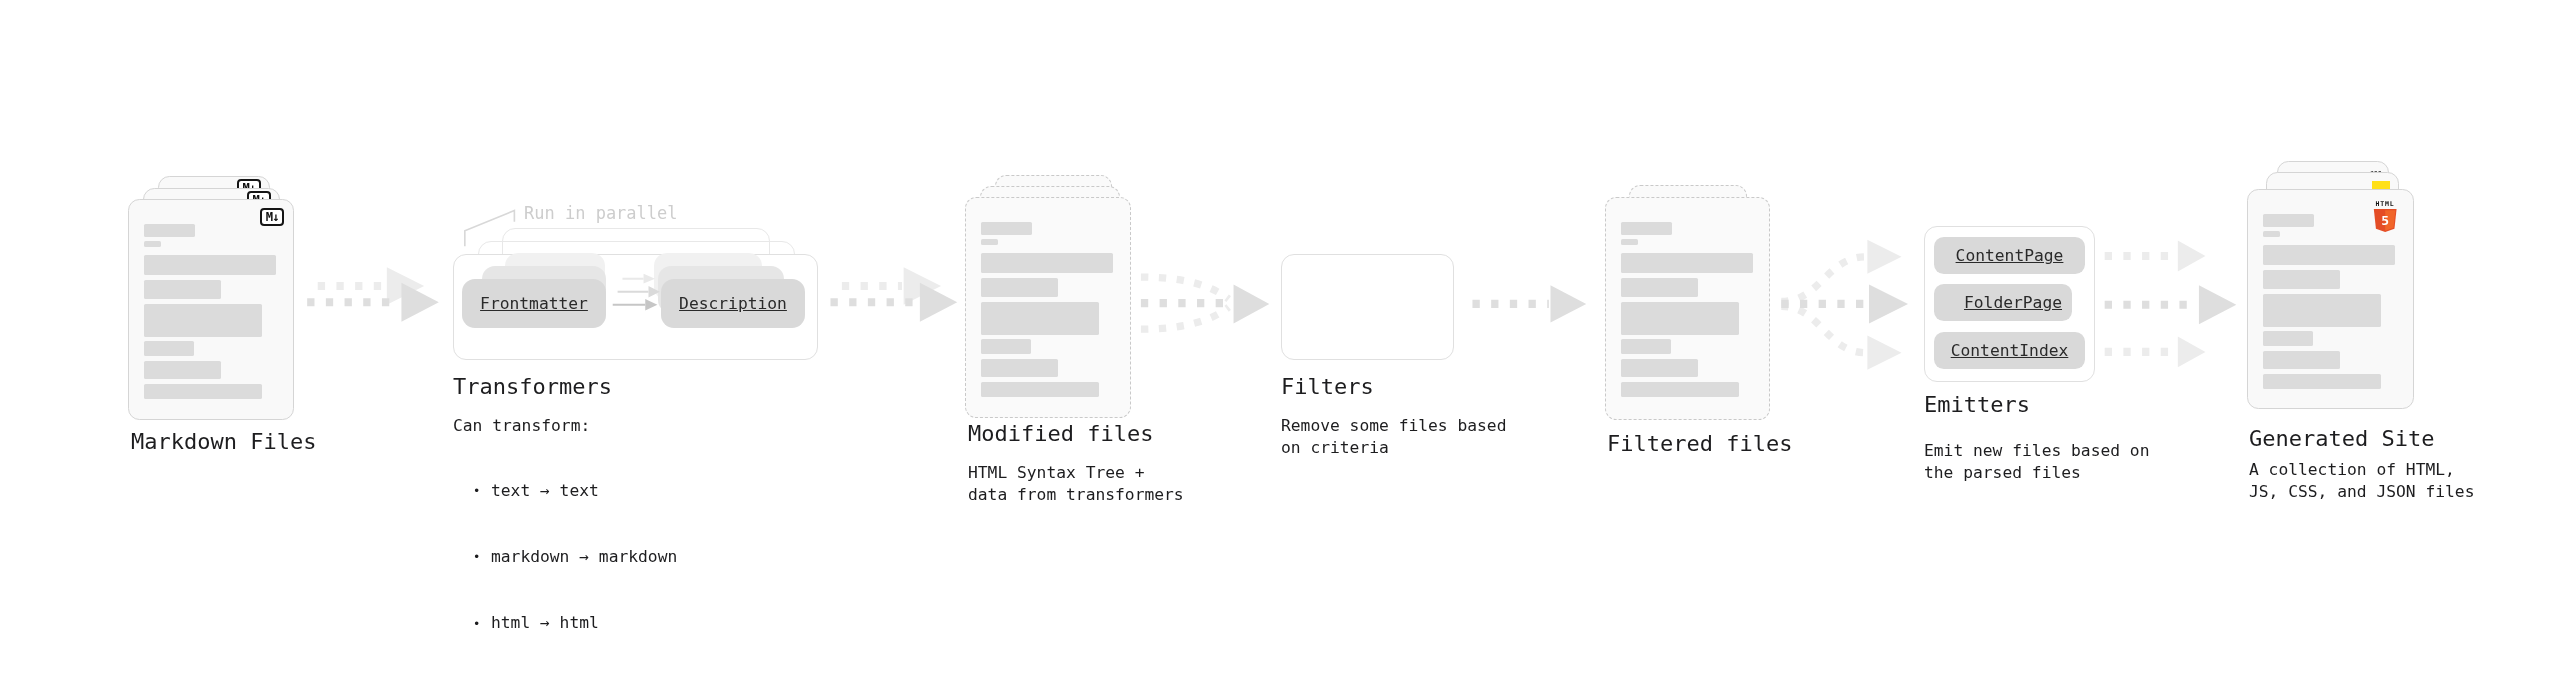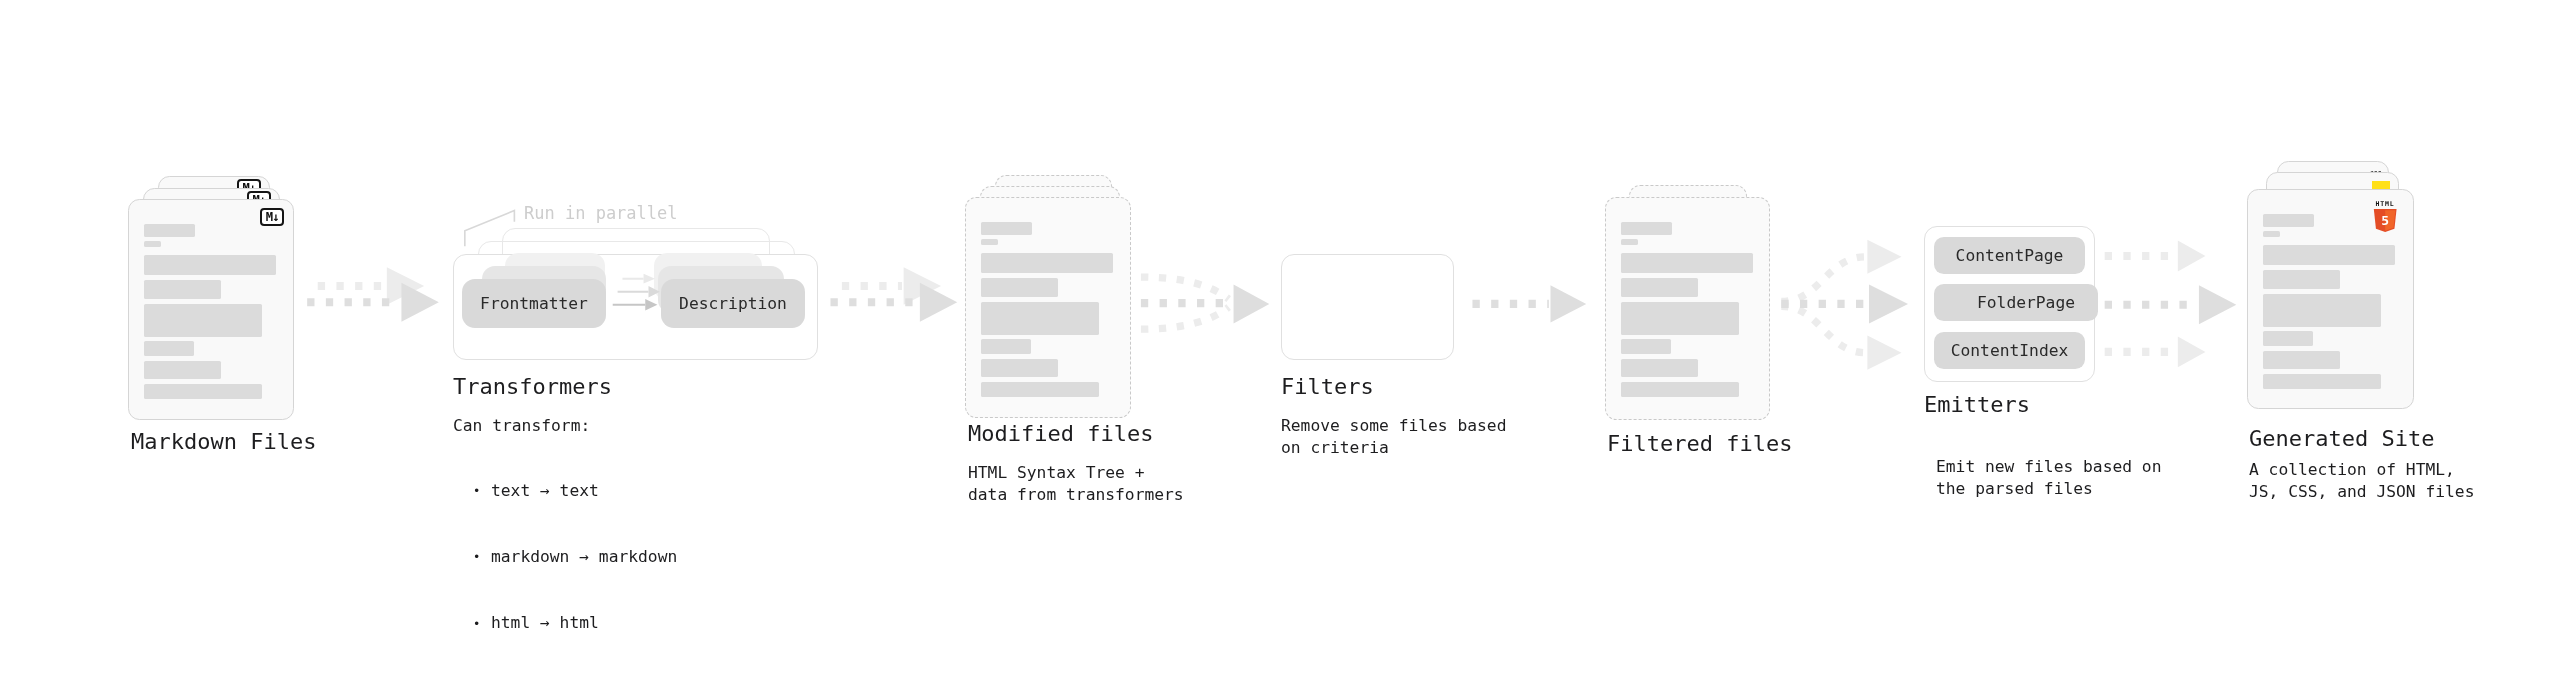--- a/index.html
+++ b/index.html
@@ -29,21 +29,21 @@
   .css-badge{position:absolute;text-align:center;}
   .css-word{font-size:6.5px;font-weight:bold;color:#111;line-height:6.5px;letter-spacing:0;}
   .css-bar{display:block;width:18px;height:2.4px;background:var(--css-blue);margin-top:0.8px;}
   .js-badge{position:absolute;width:18px;height:16.3px;background:var(--js-yellow);}
   .html5-logo{position:absolute;width:26px;text-align:center;}
   .html5-word{font-size:6.5px;font-weight:bold;color:#111;line-height:7.3px;letter-spacing:0.8px;}
   
   .frame{position:absolute;border:1.6px solid var(--box-border);border-radius:13px;background:#fff;box-sizing:border-box;}
   .frame.ghost{background:transparent;border-color:#e8e8e8;}
   .pill{position:absolute;background:var(--pill-fill);border-radius:13px;display:flex;
-        align-items:center;justify-content:center;font-size:16.3px;color:#2a2a2a;box-sizing:border-box;}
+        align-items:center;justify-content:center;font-size:16.3px;color:#2a2a2a;box-sizing:border-box;text-decoration:underline;}
   .pill.g1{background:var(--pill-ghost1);}
   .pill.g2{background:var(--pill-ghost2);}
   .epill{border-radius:9.8px;}
   
   .title{position:absolute;font-size:22px;line-height:24.4px;color:var(--text-dark);white-space:pre;}
   .sub{position:absolute;font-size:16.3px;line-height:22px;color:var(--text-dark);white-space:pre;}
   .annot{position:absolute;font-size:17px;color:var(--text-faint);white-space:pre;}
   .bullets{position:absolute;font-size:16.3px;line-height:22px;white-space:pre;}
   .bullets .row{display:block;}
   .dot{display:inline-block;width:18px;font-size:12.2px;vertical-align:0.8px;}
@@ -196,28 +196,28 @@
       <i class="bar b8"></i>
     </div>
     <div class="title" style="left:1607px;top:432px;">Filtered files</div>
   </div>
 
   <div class="grp">
     <div class="frame" style="left:1924px;top:226px;width:171px;height:156px;"></div>
     <div class="pill epill" style="left:1934px;top:237px;width:151px;height:37px;">
       <span>ContentPage</span>
     </div>
-    <div class="pill epill" style="left:1934px;top:284px;width:164px;height:37px;padding-left:20px;">
+    <div class="pill epill" style="left:1934px;top:284px;width:138px;height:37px;padding-left:20px;">
       <span>FolderPage</span>
     </div>
     <div class="pill epill" style="left:1934px;top:332px;width:151px;height:37px;">
       <span>ContentIndex</span>
     </div>
     <div class="title" style="left:1924px;top:393px;">Emitters</div>
-    <div class="sub" style="left:1924px;top:456px;margin-left:12px;"><span style="display:block">Emit new files based on</span><span style="display:block">the parsed files</span></div>
+    <div class="sub" style="left:1924px;top:440px;"><span style="display:block">Emit new files based on</span><span style="display:block">the parsed files</span></div>
   </div>
 
   <div class="grp">
     <div class="doc solid" style="left:2277px;top:161px;width:112px;height:73px;">
       <span class="css-badge" style="right:3.3px;top:2.4px;">
         <span class="css-word">CSS</span>
         <i class="css-bar"></i>
       </span>
     </div>
     <div class="doc solid" style="left:2266px;top:172px;width:133px;height:73px;">

